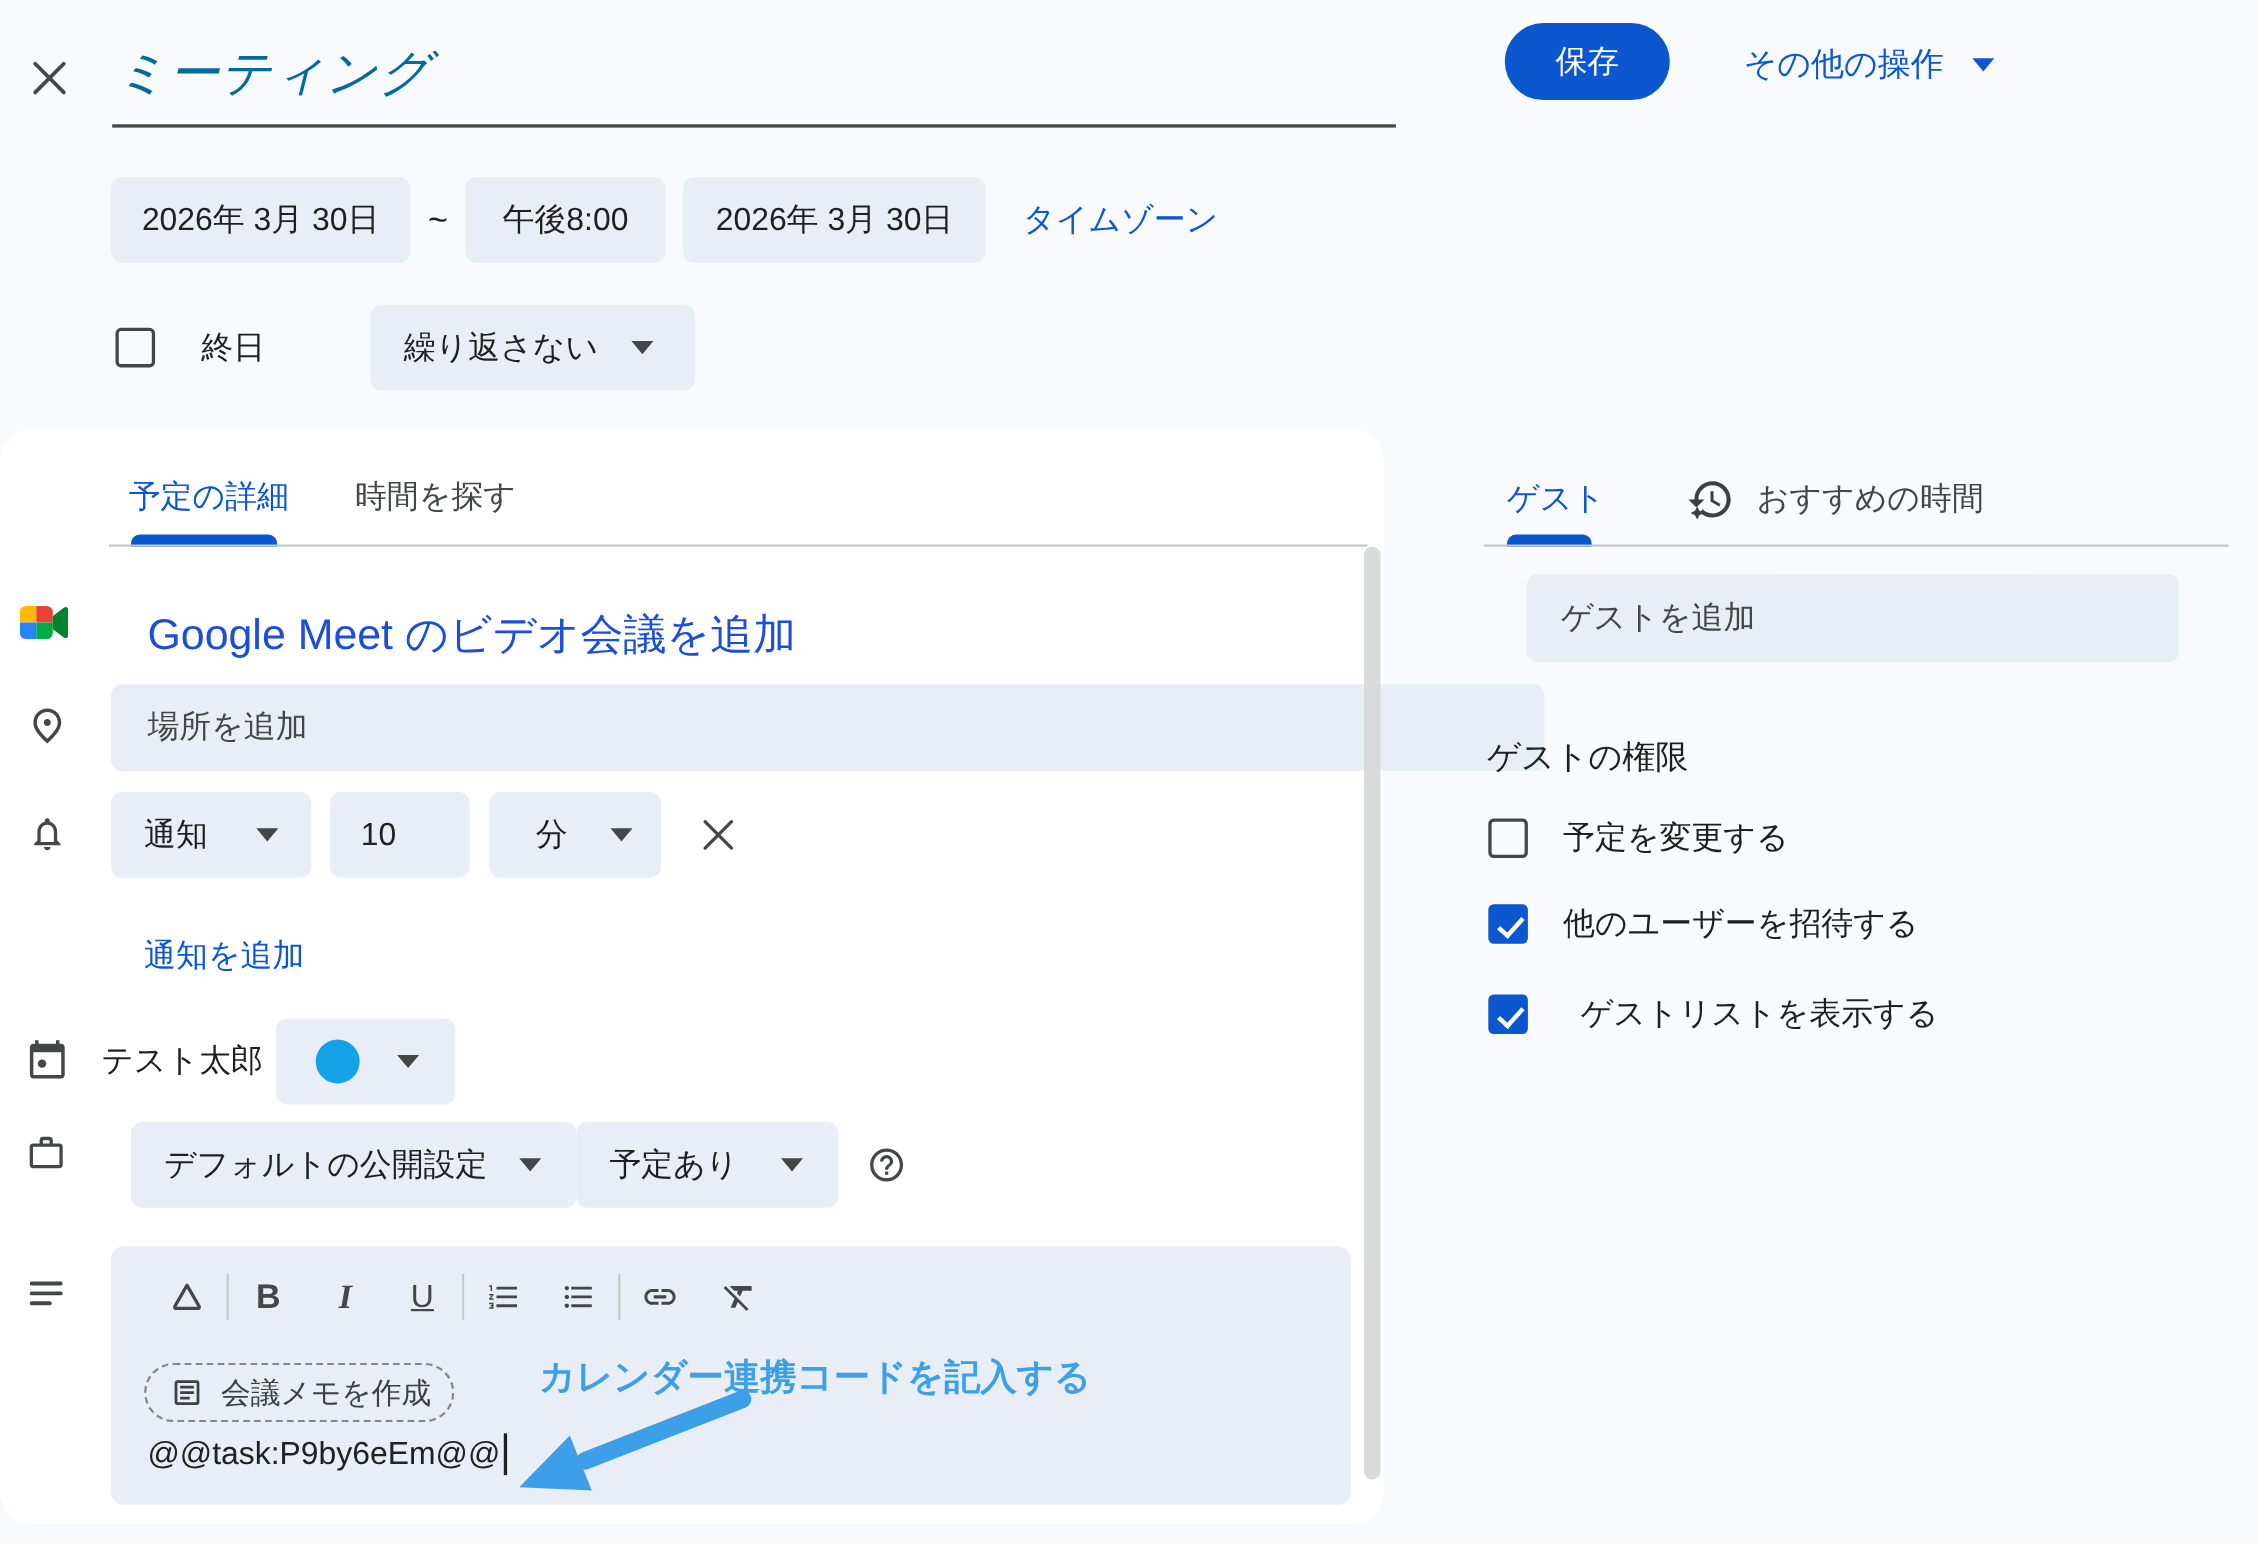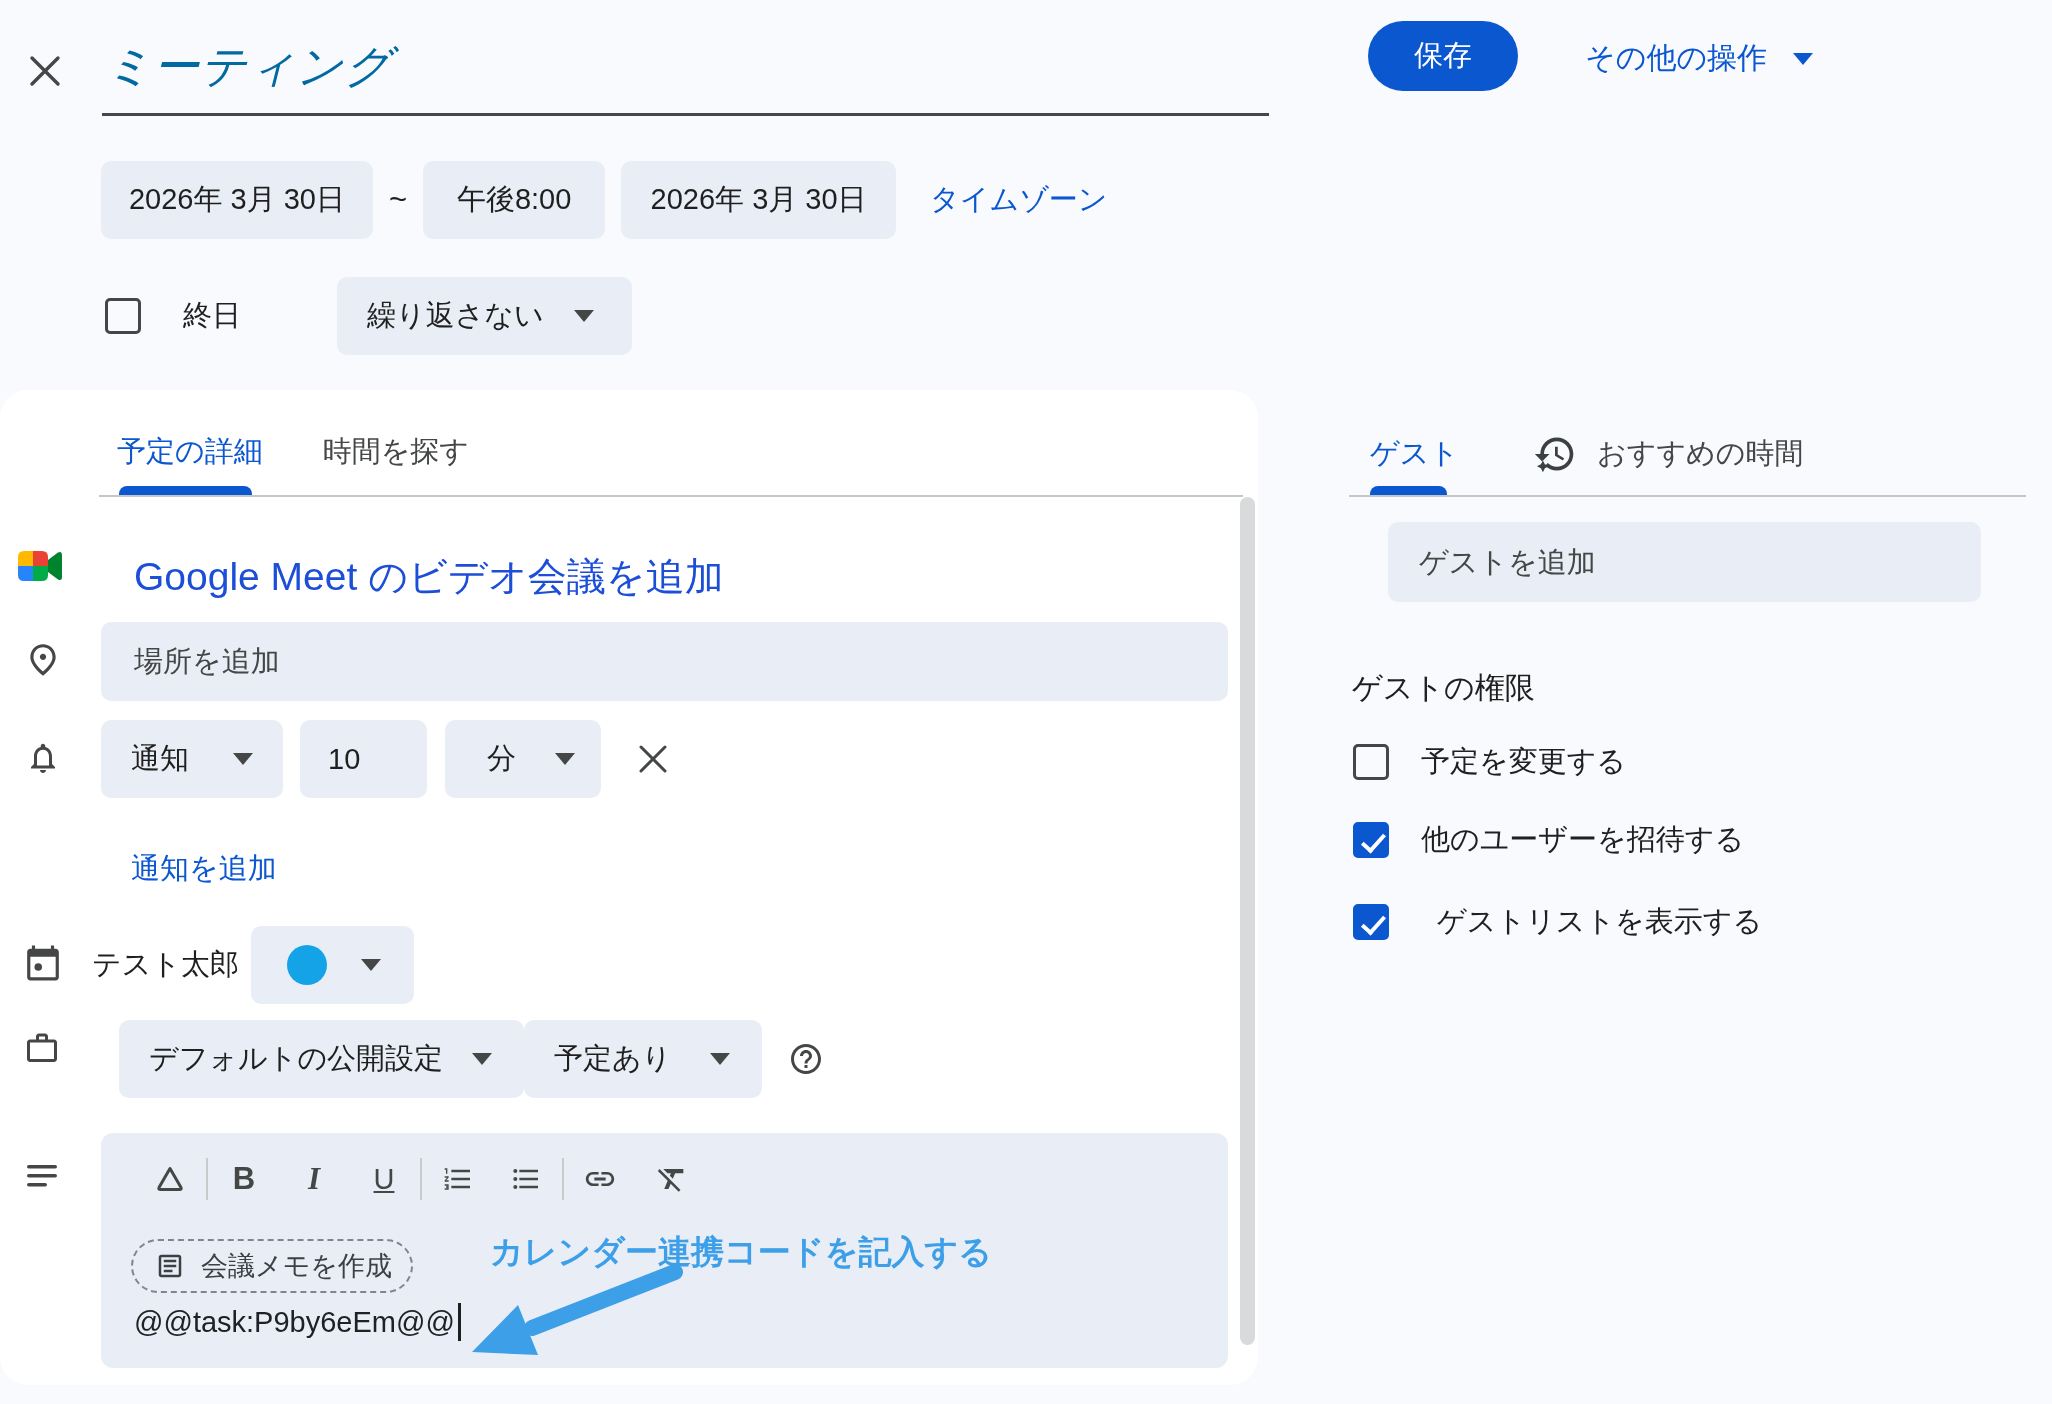--- a/index.html
+++ b/index.html
@@ -45,21 +45,21 @@
   .tab.active{color:#0b57d0;}
   .tab-underline{height:11px;background:#0b57d0;border-radius:8px 8px 0 0;}
   .u-left{left:119px;top:486px;width:133px;}
   .divider{height:2px;background:#c4c7c5;}
   .d-left{left:99px;top:495px;width:1144px;}
   .icon-col svg{display:block;}
   .row-label{font-size:39px;color:#1d4ed8;}
   .meet-label{left:134px;top:550px;}
   .input-box{background:#e9eef6;border-radius:10px;border:none;font-size:29px;color:#444746;
     font-family:"Liberation Sans","DejaVu Sans",sans-serif;}
-  .loc-input{left:101px;top:622px;width:1127px;height:79px;box-sizing:border-box;padding:0 0 0 33px;outline:none;}
+  .loc-input{left:101px;top:622px;width:1303px;height:79px;box-sizing:border-box;padding:0 0 0 33px;outline:none;}
   .loc-input::placeholder{color:#444746;opacity:1;}
   .notif-row{left:101px;top:720px;display:flex;align-items:center;}
   .n1{width:182px;padding-left:30px;box-sizing:border-box;justify-content:space-between;}
   .n1 .caret{margin-right:30px;}
   .n2{width:127px;margin-left:17px;padding-left:28px;box-sizing:border-box;}
   .n3{width:156px;margin-left:18px;padding-left:42px;box-sizing:border-box;justify-content:space-between;}
   .n3 .caret{margin-right:26px;}
   .x-btn{margin-left:30px;width:44px;height:44px;display:flex;align-items:center;justify-content:center;cursor:pointer;}
   .add-notif{left:131px;top:849px;font-size:29px;color:#0b57d0;cursor:pointer;}
   .owner-row{left:92px;top:925px;display:flex;align-items:center;height:79px;}

